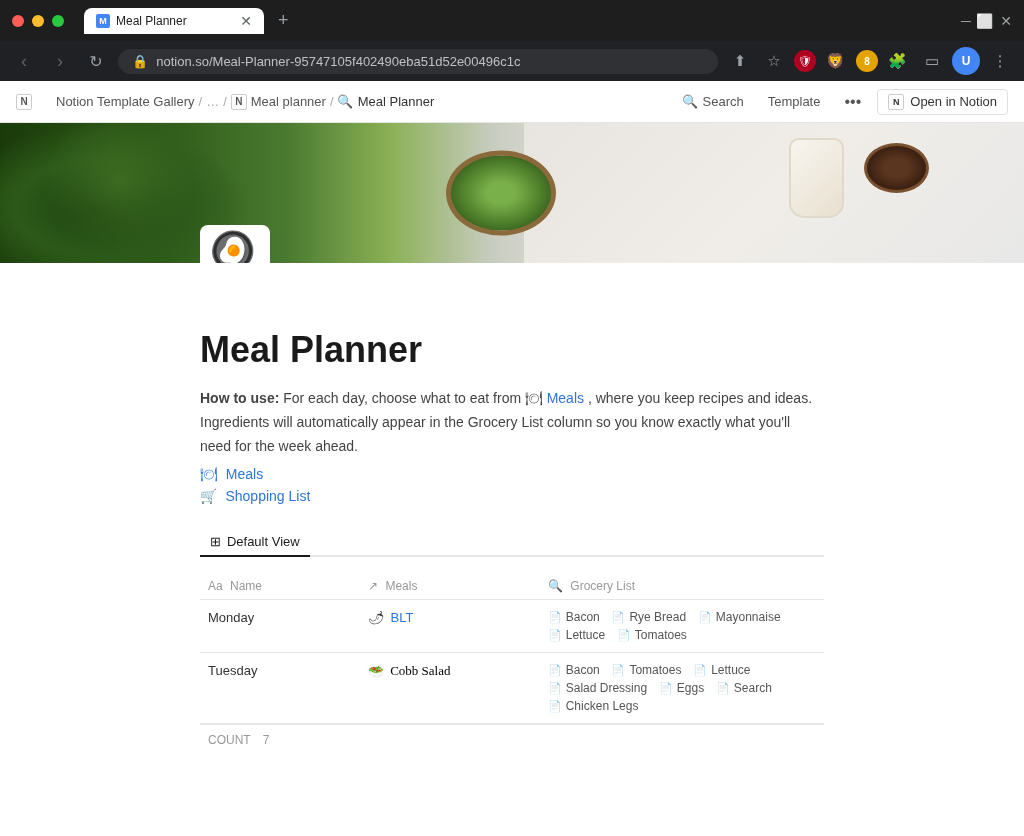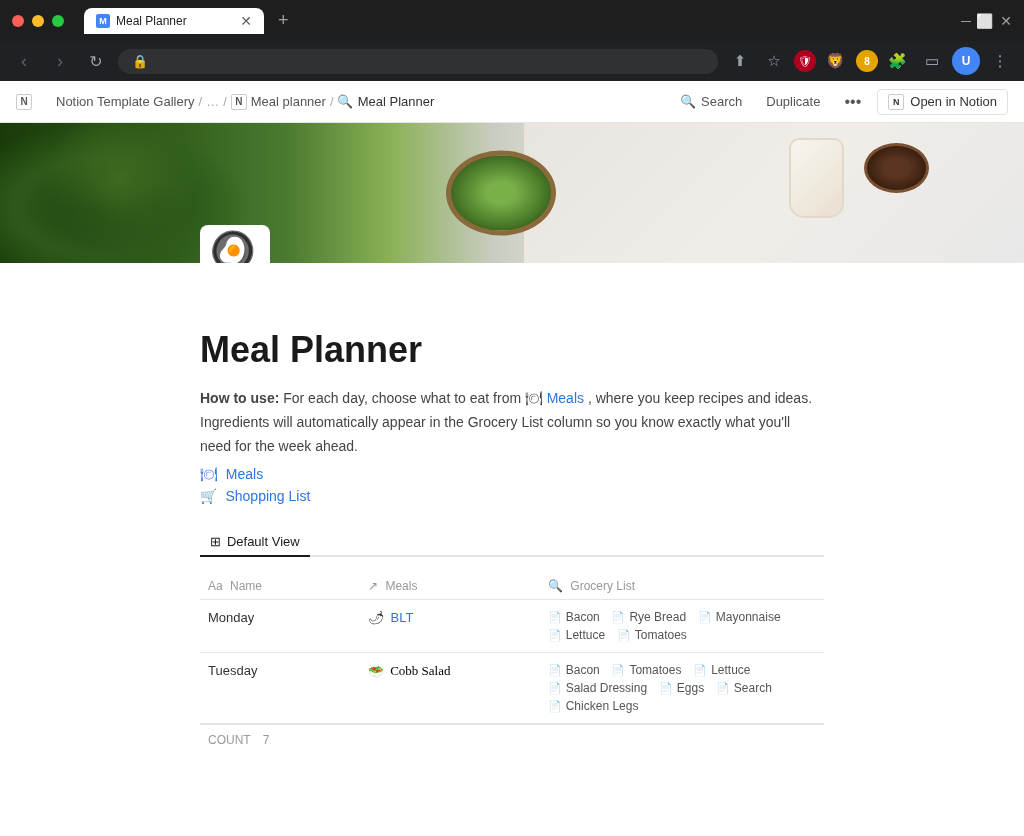--- a/index.html
+++ b/index.html
@@ -62,20 +62,21 @@
     </div>
   </div>
 </div>
 
 <div class="address-bar-row" style="display:flex;align-items:center;gap:8px;padding:6px 10px;background:#202124;">
   <div class="nav-btn" style="color:#9aa0a6;font-size:18px;opacity:0.5;">‹</div>
   <div class="nav-btn" style="color:#9aa0a6;font-size:18px;opacity:0.5;">›</div>
   <div class="nav-btn" style="color:#9aa0a6;font-size:16px;">↻</div>
   <div class="address-field" style="flex:1;display:flex;align-items:center;background:#303134;border-radius:20px;padding:5px 14px;gap:8px;">
     <span style="color:#9aa0a6;font-size:13px;">🔒</span>
+    <span style="color:#bdc1c6;font-size:13px;flex:1;">notion.so/Meal-Planner-95747105f402490eba51d52e00496c1c</span>
   </div>
   <div style="display:flex;align-items:center;gap:6px;">
     <div class="browser-action-btn" style="color:#9aa0a6;">⬆</div>
     <div class="browser-action-btn" style="color:#9aa0a6;">☆</div>
     <div style="background:#b00020;border-radius:50%;width:22px;height:22px;display:flex;align-items:center;justify-content:center;color:white;font-size:11px;cursor:pointer;">🛡</div>
     <div class="browser-action-btn" style="color:#9aa0a6;">🦁</div>
     <div style="background:#e4a400;border-radius:50%;width:22px;height:22px;display:flex;align-items:center;justify-content:center;color:white;font-size:10px;font-weight:bold;cursor:pointer;">8</div>
     <div class="browser-action-btn" style="color:#9aa0a6;">🧩</div>
     <div class="browser-action-btn" style="color:#9aa0a6;">▭</div>
     <div style="width:28px;height:28px;border-radius:50%;background:#4285f4;display:flex;align-items:center;justify-content:center;color:white;font-size:12px;font-weight:bold;cursor:pointer;">U</div>
@@ -94,21 +95,21 @@
     <span style="cursor:pointer;color:#555;">Meal planner</span>
     <span style="color:#aaa;">/</span>
     <span style="color:#999;font-size:13px;">🔍</span>
     <span style="cursor:pointer;color:#333;font-weight:500;">Meal Planner</span>
   </div>
   <div style="display:flex;align-items:center;gap:8px;">
     <div style="display:flex;align-items:center;gap:4px;color:#555;font-size:13px;cursor:pointer;padding:4px 8px;border-radius:4px;">
       <span>🔍</span>
       <span>Search</span>
     </div>
-    <div style="display:flex;align-items:center;gap:4px;color:#555;font-size:13px;cursor:pointer;padding:4px 8px;border-radius:4px;">Duplicate</div>
+    <div style="display:flex;align-items:center;gap:4px;color:#555;font-size:13px;cursor:pointer;padding:4px 8px;border-radius:4px;">Template</div>
     <div style="color:#555;font-size:16px;cursor:pointer;padding:4px 8px;">•••</div>
     <div style="display:flex;align-items:center;gap:6px;border:1px solid #e0e0e0;border-radius:4px;padding:4px 10px;font-size:13px;color:#333;cursor:pointer;background:white;">
       <span style="width:16px;height:16px;border:1px solid #ccc;border-radius:2px;display:inline-flex;align-items:center;justify-content:center;font-size:9px;font-weight:bold;">N</span>
       <span>Open in Notion</span>
     </div>
   </div>
 </div>
 
 <div class="hero-img" style="width:100%;height:140px;position:relative;overflow:hidden;background:linear-gradient(to right, #1a3a0a 0%, #2d5a18 15%, #4a7a30 28%, #8ab055 38%, #c8ccc0 48%, #e8e4dc 58%, #ddd8d0 70%, #c8c8c4 85%, #b8b8b4 100%);">
 

